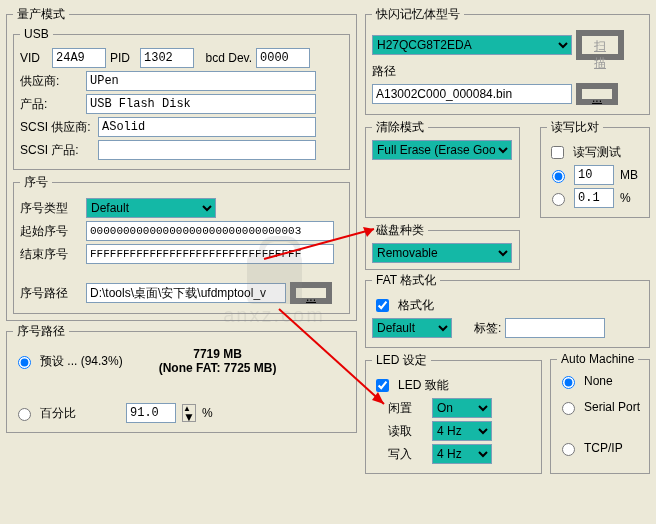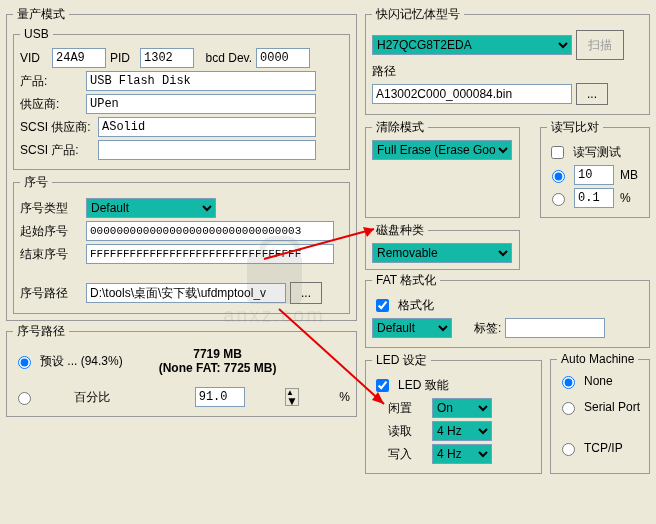--- a/index.html
+++ b/index.html
@@ -3,21 +3,21 @@
 <meta charset="utf-8">
 <style>
 * { box-sizing: border-box; font-family: "Microsoft YaHei", SimSun, Arial, sans-serif; font-size: 12px; }
 body { margin: 0; padding: 4px; background: #ece9d8; width: 656px; }
 fieldset { border: 1px solid #999; margin: 2px; padding: 4px 6px 6px 6px; background: #ece9d8; }
 legend { padding: 0 4px; }
 .row { display: flex; align-items: center; margin: 3px 0; gap: 4px; }
 .lbl { display: inline-block; min-width: 62px; }
 input[type="text"] { background: #fff; border: 1px solid #7f9db9; padding: 1px 3px; height: 20px; font-family: "Courier New", monospace; }
 select { background: #14b8a6; border: 1px solid #7f9db9; height: 20px; font-family: Arial, sans-serif; }
-button { background: #ece9d8; border: 1px solid #737373; padding: 2px 10px; height: 22px; }
+button { background: #ece9d8; border: 6px solid #737373; padding: 2px 10px; height: 22px; text-decoration: underline; }
 button:disabled { color: #999; }
 .main { display: flex; gap: 4px; }
 .left { width: 355px; }
 .right { flex: 1; }
 .radio-row { display: flex; align-items: center; gap: 6px; margin: 3px 0; }
 .watermark { position: absolute; left: 190px; top: 250px; width: 160px; height: 80px; opacity: 0.15; pointer-events: none; }
 .watermark-box { width: 55px; height: 50px; background: #888; border-radius: 6px; margin: 0 auto; position: relative; }
 .watermark-box::before { content: ""; position: absolute; top: -18px; left: 12px; width: 30px; height: 30px; border: 6px solid #888; border-bottom: none; border-radius: 15px 15px 0 0; }
 .arrow { position: absolute; pointer-events: none; z-index: 10; }
 svg.arrow line, svg.arrow polyline { stroke: #e60000; stroke-width: 2; fill: none; }
@@ -35,26 +35,26 @@
         <legend>USB</legend>
         <div class="row">
           <span class="lbl" style="min-width:28px">VID</span>
           <input type="text" style="width: 54px;" value="24A9">
           <span style="min-width:26px;text-align:left">PID</span>
           <input type="text" style="width: 54px;" value="1302">
           <span style="min-width:54px;text-align:right">bcd Dev.</span>
           <input type="text" style="width: 54px;" value="0000">
         </div>
         <div class="row">
+          <span class="lbl">供应商:</span>
+          <input type="text" style="width: 230px;" value="UPen">
+        </div>
+        <div class="row">
           <span class="lbl">产品:</span>
           <input type="text" style="width: 230px;" value="USB Flash Disk">
-        </div>
-        <div class="row">
-          <span class="lbl">供应商:</span>
-          <input type="text" style="width: 230px;" value="UPen">
         </div>
         <div class="row">
           <span class="lbl" style="min-width:74px">SCSI 供应商:</span>
           <input type="text" style="width: 218px;" value="ASolid">
         </div>
         <div class="row">
           <span class="lbl" style="min-width:74px">SCSI 产品:</span>
           <input type="text" style="width: 218px;" value="">
         </div>
       </fieldset>
@@ -86,21 +86,21 @@
     <fieldset>
       <legend>序号路径</legend>
       <div class="radio-row">
         <input type="radio" name="cap" checked="" style="">
         <span>预设 ... (94.3%)</span>
         <div style="margin-left:30px;text-align:center;">
           <b>7719  MB</b><br>
           <b>(None FAT: 7725 MB)</b>
         </div>
       </div>
-      <div class="radio-row" style="margin-top:12px;justify-content:space-between;">
+      <div class="radio-row" style="margin-top:28px;">
         <input type="radio" name="cap" style="">
         <span style="min-width:80px">百分比</span>
         <input type="text" style="width: 50px;" value="91.0">
         <span style="display:inline-flex;flex-direction:column;line-height:8px;font-size:8px;border:1px solid #999;">▲<span>▼</span></span>
         <span>%</span>
       </div>
     </fieldset>
   </div>
 
   <div class="right">

